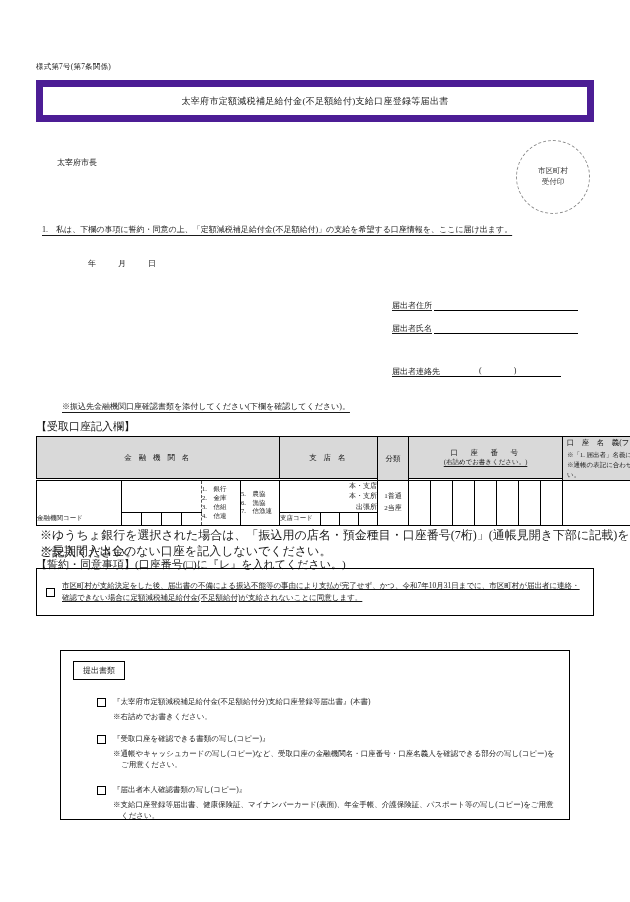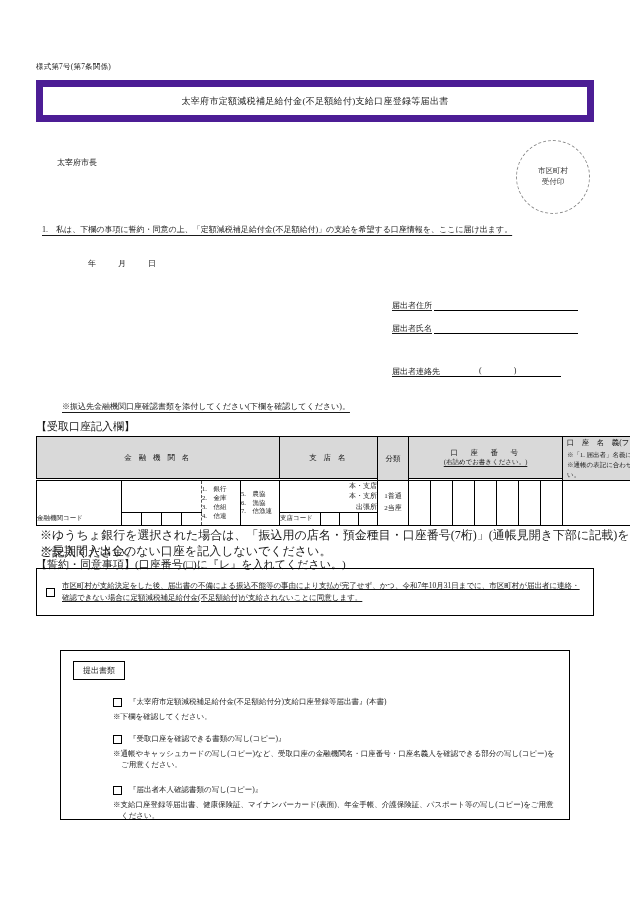--- a/index.html
+++ b/index.html
@@ -173,21 +173,21 @@
     position: absolute; left: 60px; top: 650px;
     width: 510px; height: 170px;
     border: 1px solid #000;
   }
   .docs-tab {
     position: absolute; left: 12px; top: 10px;
     border: 1px solid #000; background: #fff;
     padding: 3px 9px; font-size: 8px;
   }
   .doc-item { position: absolute; left: 36px; width: 462px; }
-  .doc-item .row1 { display: flex; align-items: flex-start; margin-left: 16px; }
+  .doc-item .row1 { display: flex; align-items: flex-start; }
   .doc-item .box {
     width: 9px; height: 9px; border: 1.2px solid #000;
     flex: 0 0 auto; margin-right: 7px; margin-top: 1px;
   }
   .doc-item .t1 { font-size: 7.5px; line-height: 1.3; }
   .doc-item .t2 {
     font-size: 7.5px; line-height: 1.5;
     margin: 4px 0 0 16px; text-indent: -8px; padding-left: 8px;
   }
   #doc-1 { top: 46px; }
@@ -356,21 +356,21 @@
   </div>
 
   <div class="docs-box">
     <div class="docs-tab">提出書類</div>
 
     <div class="doc-item" id="doc-1">
       <div class="row1">
         <span class="box"></span>
         <span class="t1">『太宰府市定額減税補足給付金(不足額給付分)支給口座登録等届出書』(本書)</span>
       </div>
-      <div class="t2">※下欄を確認してください。</div>
+      <div class="t2">※右詰めでお書きください。</div>
     </div>
 
     <div class="doc-item" id="doc-2">
       <div class="row1">
         <span class="box"></span>
         <span class="t1">『受取口座を確認できる書類の写し(コピー)』</span>
       </div>
       <div class="t2">※通帳やキャッシュカードの写し(コピー)など、受取口座の金融機関名・口座番号・口座名義人を確認できる部分の写し(コピー)をご用意ください。</div>
     </div>
 

